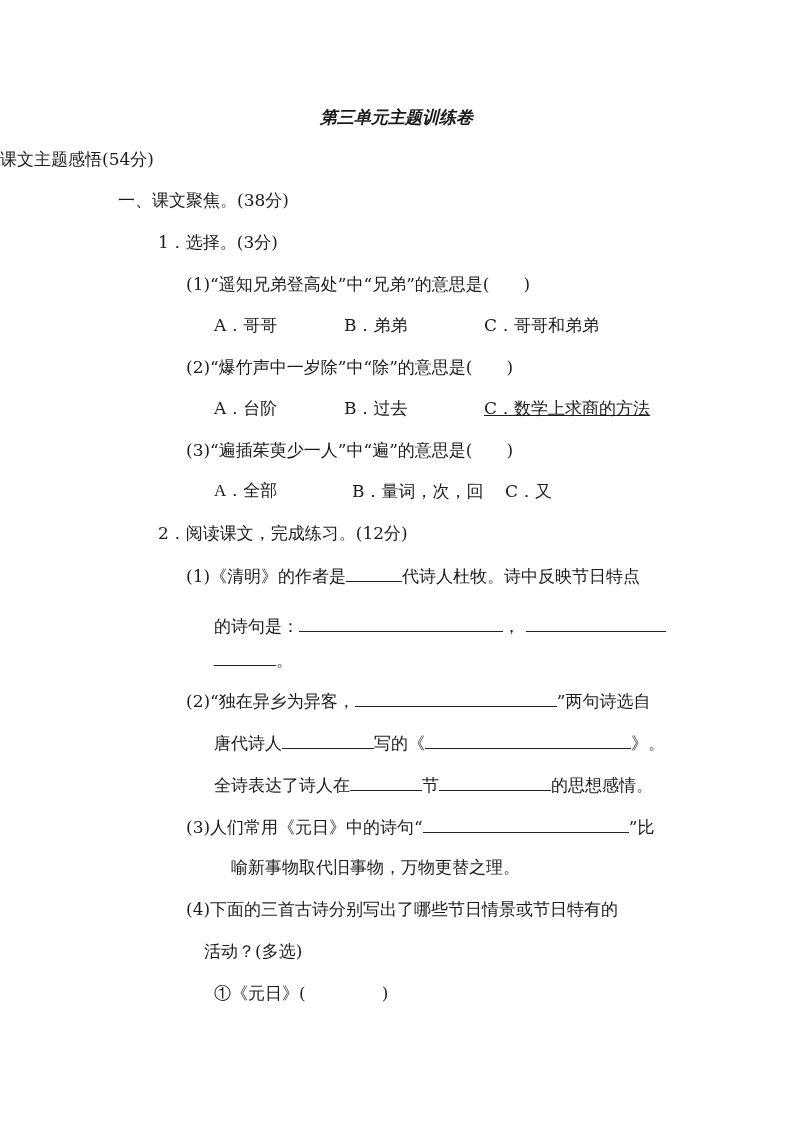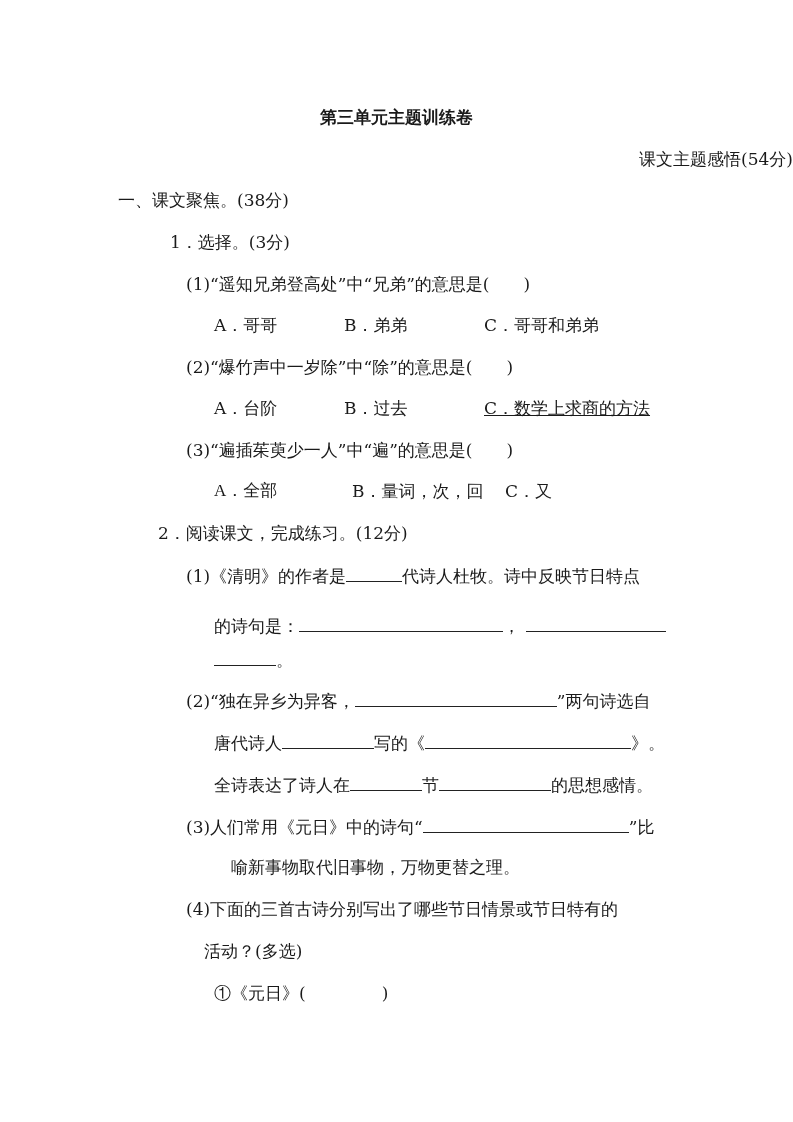--- a/index.html
+++ b/index.html
@@ -2,34 +2,34 @@
 <html><head>
 <meta charset="utf-8">
 <style>
   html, body { margin:0; padding:0; background:#ffffff; }
   body {
     width:793px; height:1122px; position:relative; overflow:hidden;
     font-family: "DejaVu Serif", "Liberation Serif", serif;
     color:#1a1a1a;
   }
   .line { position:absolute; white-space:nowrap; font-size:17px; line-height:22px; }
-  .title { font-weight:bold; font-size:17px; left:0; width:793px; text-align:center; top:106px; }
-  .subtitle { left:0; width:793px; text-align:right; top:148px; }
+  .title { font-weight:bold; font-size:17px; left:0; width:793px; text-align:center; top:106px;font-style:italic; }
+  .subtitle { left:0; width:793px; text-align:left; top:148px; }
   .blank { display:inline-block; border-bottom:1px solid #222; height:17px; vertical-align:baseline; }
   .gap { display:inline-block; }
   .opt { position:absolute; white-space:nowrap; font-size:17px; line-height:22px; }
 </style>
 </head>
 <body>
 
 <div class="line title">第三单元主题训练卷</div>
 <div class="line subtitle">课文主题感悟(54分)</div>
 
 <div class="line" style="left:118px; top:189px;">一、课文聚焦。(38分)</div>
-<div class="line" style="left:158px; top:231px;margin-left:12px;">1．选择。(3分)</div>
+<div class="line" style="left:158px; top:231px;">1．选择。(3分)</div>
 
 <div class="line" style="left:186px; top:273px;">(1)“遥知兄弟登高处”中“兄弟”的意思是(　　)</div>
 <div class="opt" style="left:214px; top:314px;">A．哥哥</div>
 <div class="opt" style="left:344px; top:314px;">B．弟弟</div>
 <div class="opt" style="left:484px; top:314px;">C．哥哥和弟弟</div>
 
 <div class="line" style="left:186px; top:356px;">(2)“爆竹声中一岁除”中“除”的意思是(　　)</div>
 <div class="opt" style="left:214px; top:397px;">A．台阶</div>
 <div class="opt" style="left:344px; top:397px;">B．过去</div>
 <div class="opt" style="left:484px; top:397px;text-decoration:underline;">C．数学上求商的方法</div>

